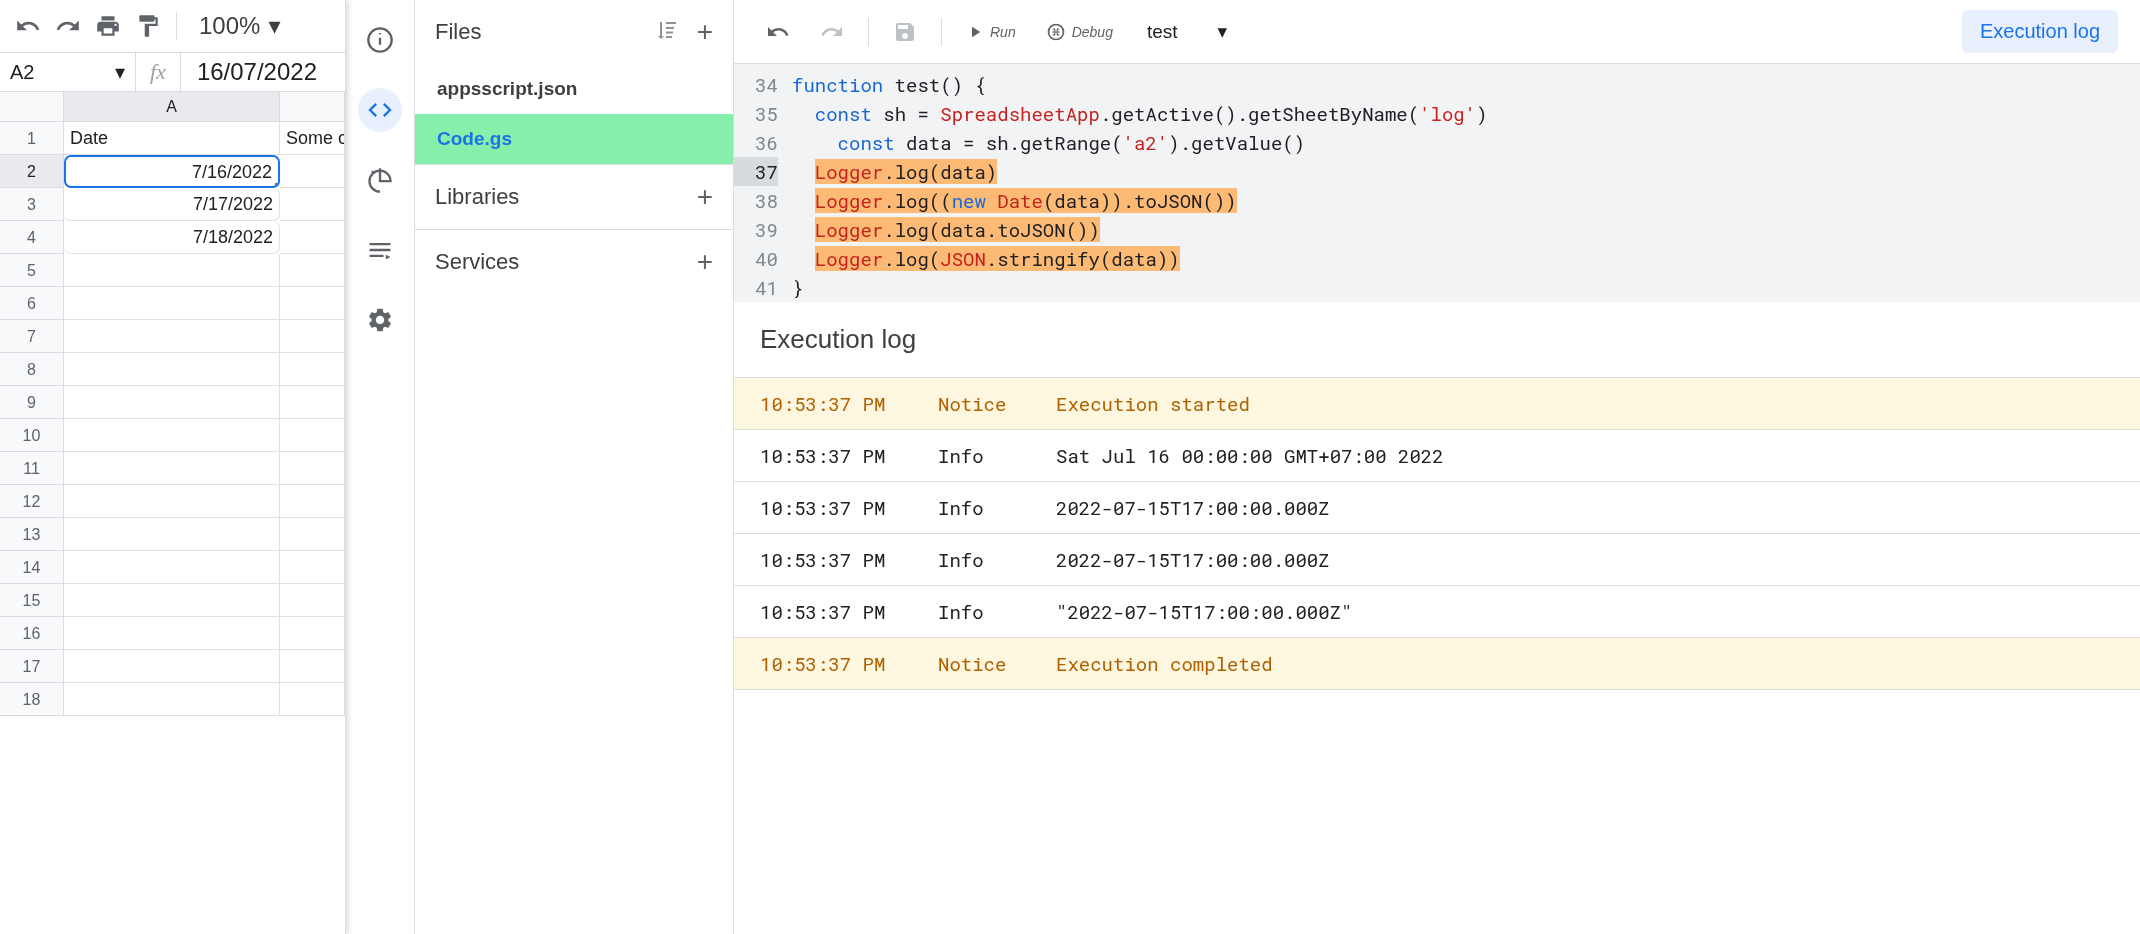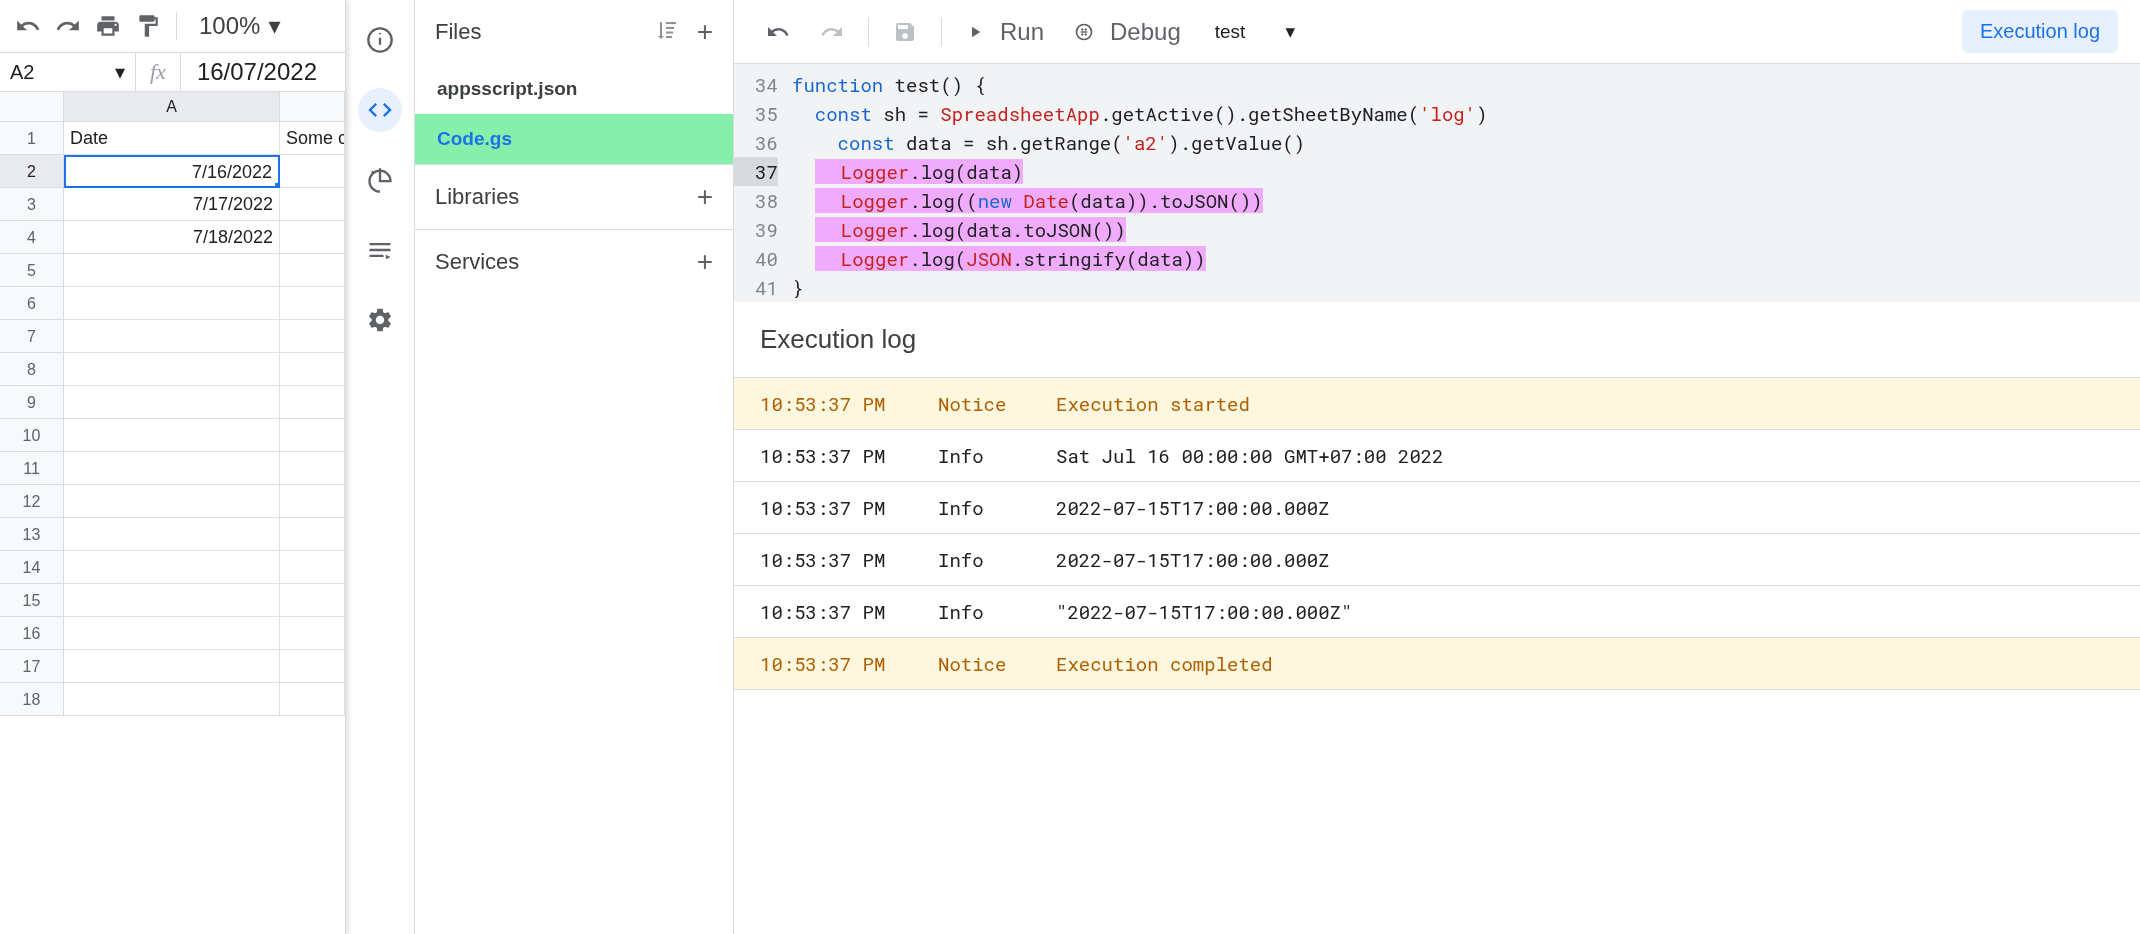--- a/index.html
+++ b/index.html
@@ -19,21 +19,21 @@
 
 .grid { flex: 1; overflow: hidden; position: relative; }
 .colhdr-row { display: flex; height: 30px; }
 .corner { width: 64px; background: #f8f9fa; border-right: 1px solid #dadce0; border-bottom: 1px solid #dadce0; }
 .colhdr { flex: 1; background: #f8f9fa; text-align: center; line-height: 30px; border-right: 1px solid #dadce0; border-bottom: 1px solid #dadce0; color: #5f6368; font-size: 16px;}
 .colhdr.b { width: 65px; flex:none;}
 .row { display: flex; height: 33px; }
 .rowhdr { width: 64px; background: #f8f9fa; text-align: center; line-height: 33px; border-right: 1px solid #dadce0; border-bottom: 1px solid #dadce0; color: #5f6368; font-size:16px;}
 .cell { flex: 1; border-right: 1px solid #e0e0e0; border-bottom: 1px solid #e0e0e0; padding: 0 6px; line-height: 33px; font-size: 18px; overflow: hidden; white-space: nowrap; }
 .cell.b { width: 65px; flex:none; }
-.cell.right { text-align: right; }
+.cell.right { text-align: right; border-radius: 7px; }
 .cell.selected { border: 2px solid #1a73e8; position: relative; line-height: 31px;}
 .cell.selected::after { content:''; position:absolute; right:-4px; bottom:-4px; width:7px; height:7px; background:#1a73e8; }
 .rowhdr.selhdr, .colhdr.selhdr { background:#e8eaed; color:#202124;}
 
 
 .script-app { flex: 1; display: flex; }
 .rail { width: 68px; display: flex; flex-direction: column; align-items: center; padding-top: 18px; gap: 26px; }
 .rail-btn { width: 44px; height: 44px; display:flex; align-items:center;justify-content:center; border-radius:50%; cursor:pointer; color:#5f6368;}
 .rail-btn.active { background:#e8f0fe; color:#1a73e8; }
 
@@ -43,30 +43,30 @@
 .hdr-actions { display:flex; gap:18px; color:#5f6368;}
 .hdr-actions span{cursor:pointer;}
 .file-item { padding: 14px 22px; cursor:pointer; font-size: 19px; color:#3c4043;font-weight:bold;}
 .file-item.active { background:#86efac; color:#1a73e8; }
 .section-hdr { display:flex; align-items:center; justify-content:space-between; padding:18px 20px; border-top:1px solid #dadce0; }
 .section-hdr h3 { font-size: 22px; font-weight:400; color:#3c4043;}
 .plus { font-size:28px; color:#5f6368; cursor:pointer; line-height:1;}
 
 .editor-panel { flex:1; display:flex; flex-direction:column; }
 .editor-toolbar { display:flex; align-items:center; padding: 10px 22px; gap: 10px; border-bottom:1px solid #dadce0; height:64px;}
-.etb-btn { display:flex; align-items:center; padding: 6px 10px; cursor:pointer; color:#5f6368; border-radius:4px; font-size:24px; gap:16px;}
+.etb-btn { display:flex; align-items:center; padding: 6px 10px; cursor:pointer; color:#5f6368; border-radius:4px; font-size:14px; gap:6px;font-style:italic;}
 .etb-btn.disabled { color:#bdc1c6; cursor:default;}
 .divider{width:1px;height:28px;background:#dadce0;margin:0 4px;}
 .func-select{display:flex;align-items:center;padding:6px 14px;gap:40px;cursor:pointer;font-size:19px;min-width:120px;}
 .exec-log-btn { margin-left:auto; background:#e8f0fe; color:#1a73e8; padding:10px 18px; border-radius:6px; cursor:pointer; font-size:20px;}
 
 .code-area { display:flex; background:#f1f3f4; padding-top:6px;}
 .gutter { width: 58px; text-align:right; color:#80868b; font-family: 'Roboto Mono', Menlo, monospace; font-size:19px; line-height:29px; padding-right:14px;}
 .code { flex:1; font-family: 'Roboto Mono', Menlo, monospace; font-size:19px; line-height:29px; white-space:pre; }
-.code .hl { background:#f0abfc;padding-left:26px; }
+.code .hl { background:#fdba74; }
 .t-kw{color:#1967d2;} .t-cls{color:#c5221f;} .t-str{color:#c5221f;}
 
 .log-title { padding: 22px 26px; font-size: 26px; color:#3c4043;}
 .log-table { border-top:1px solid #dadce0;}
 .log-row { display:flex; padding:13px 26px; font-family:'Roboto Mono',Menlo,monospace; font-size:19px; border-bottom:1px solid #dadce0; gap:28px;}
 .log-row.notice { background:#fef7e0; color:#b06000;}
 .log-time{width:150px;} .log-level{width:90px;} .log-msg{flex:1;}
 
 svg{width:24px;height:24px;fill:currentColor;}
 .rail svg{width:28px;height:28px;}

